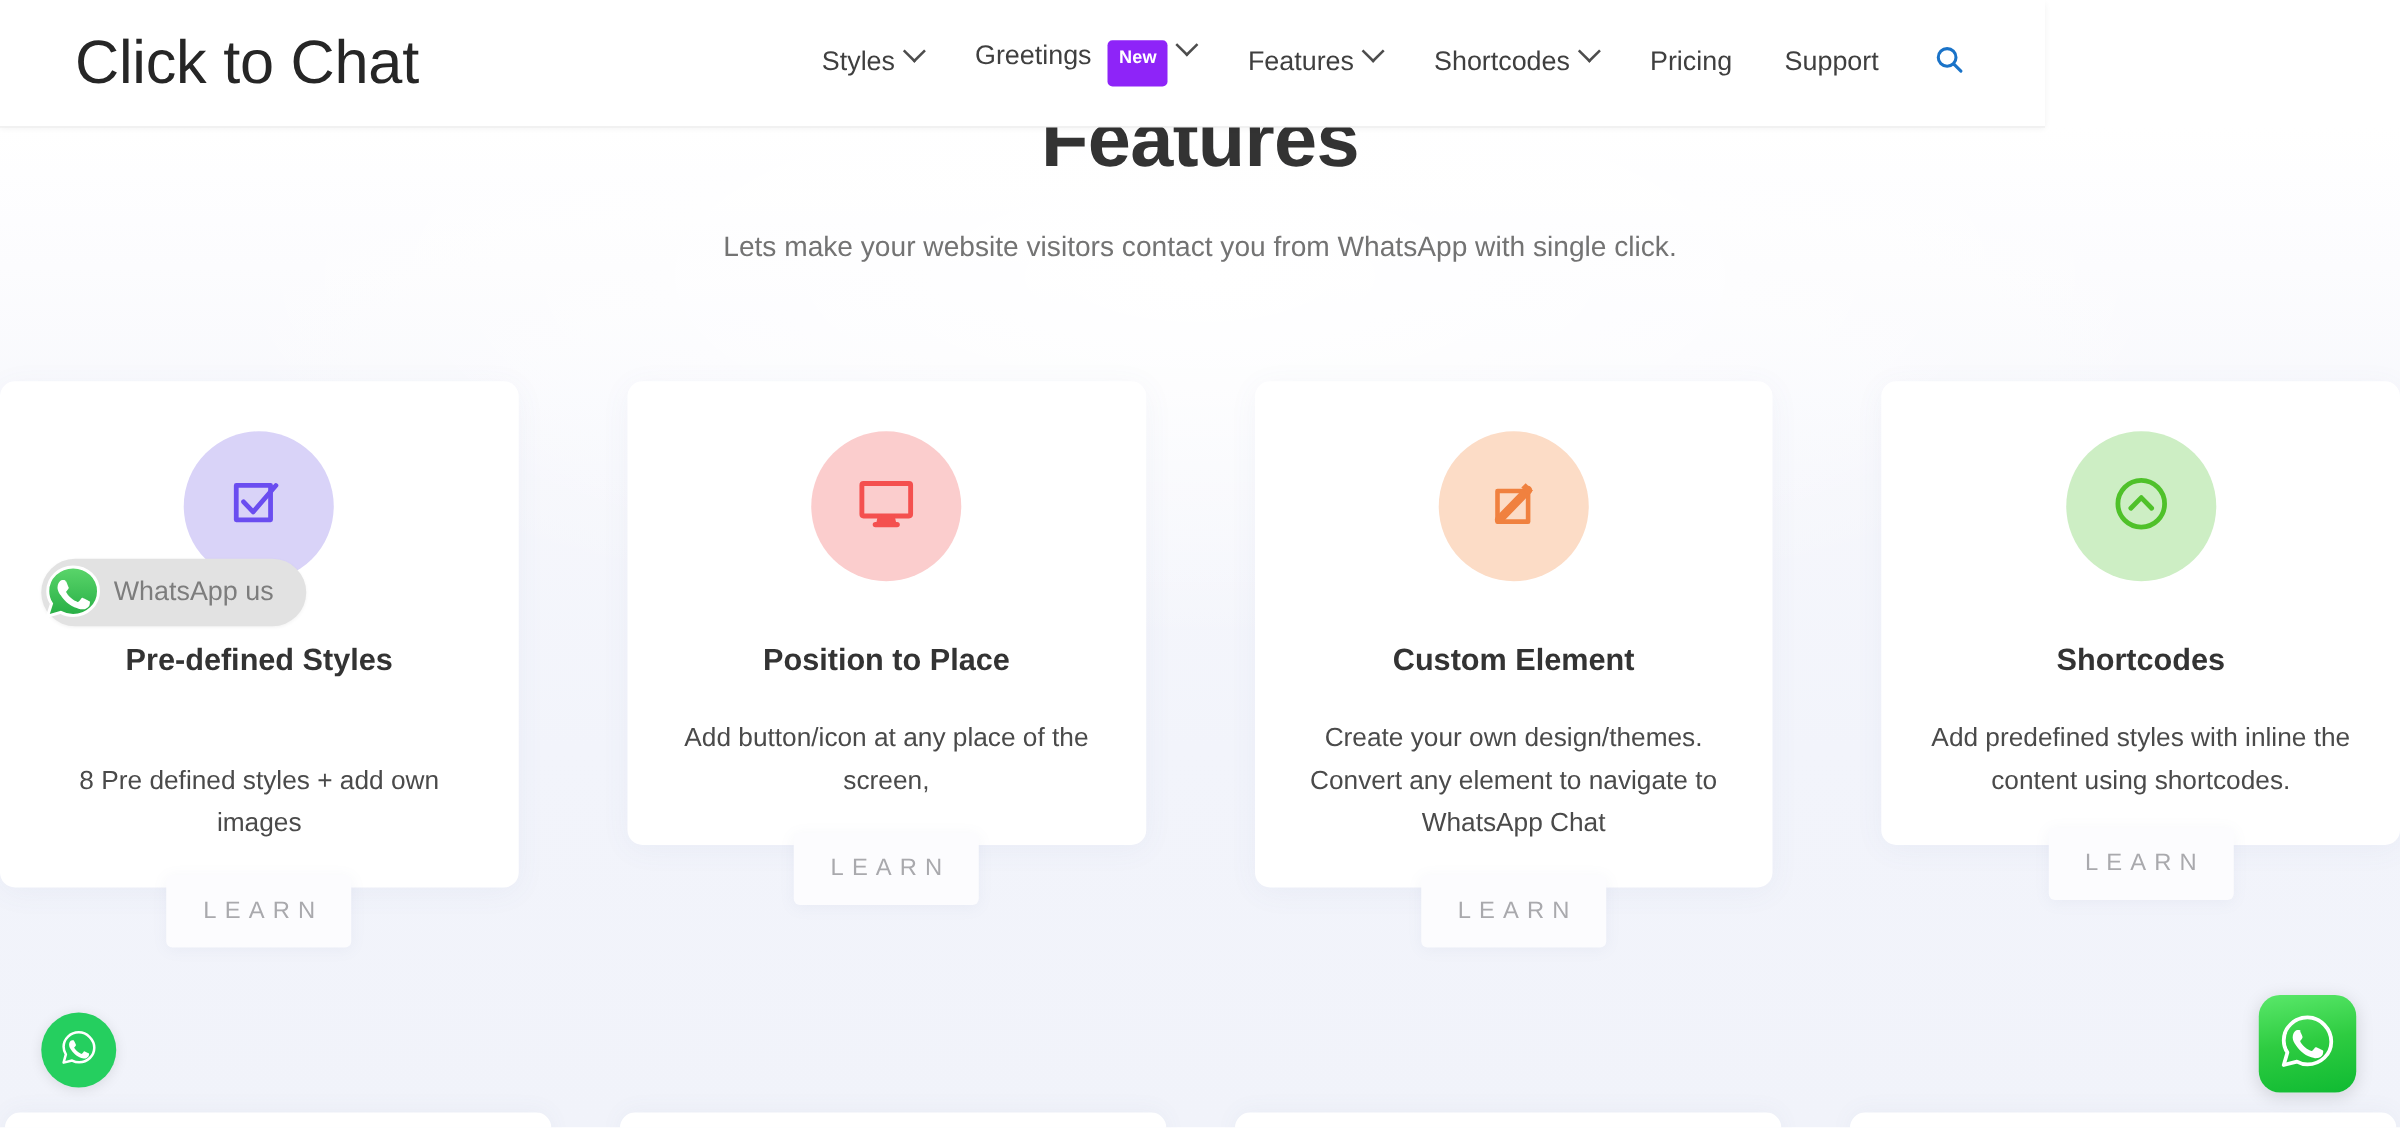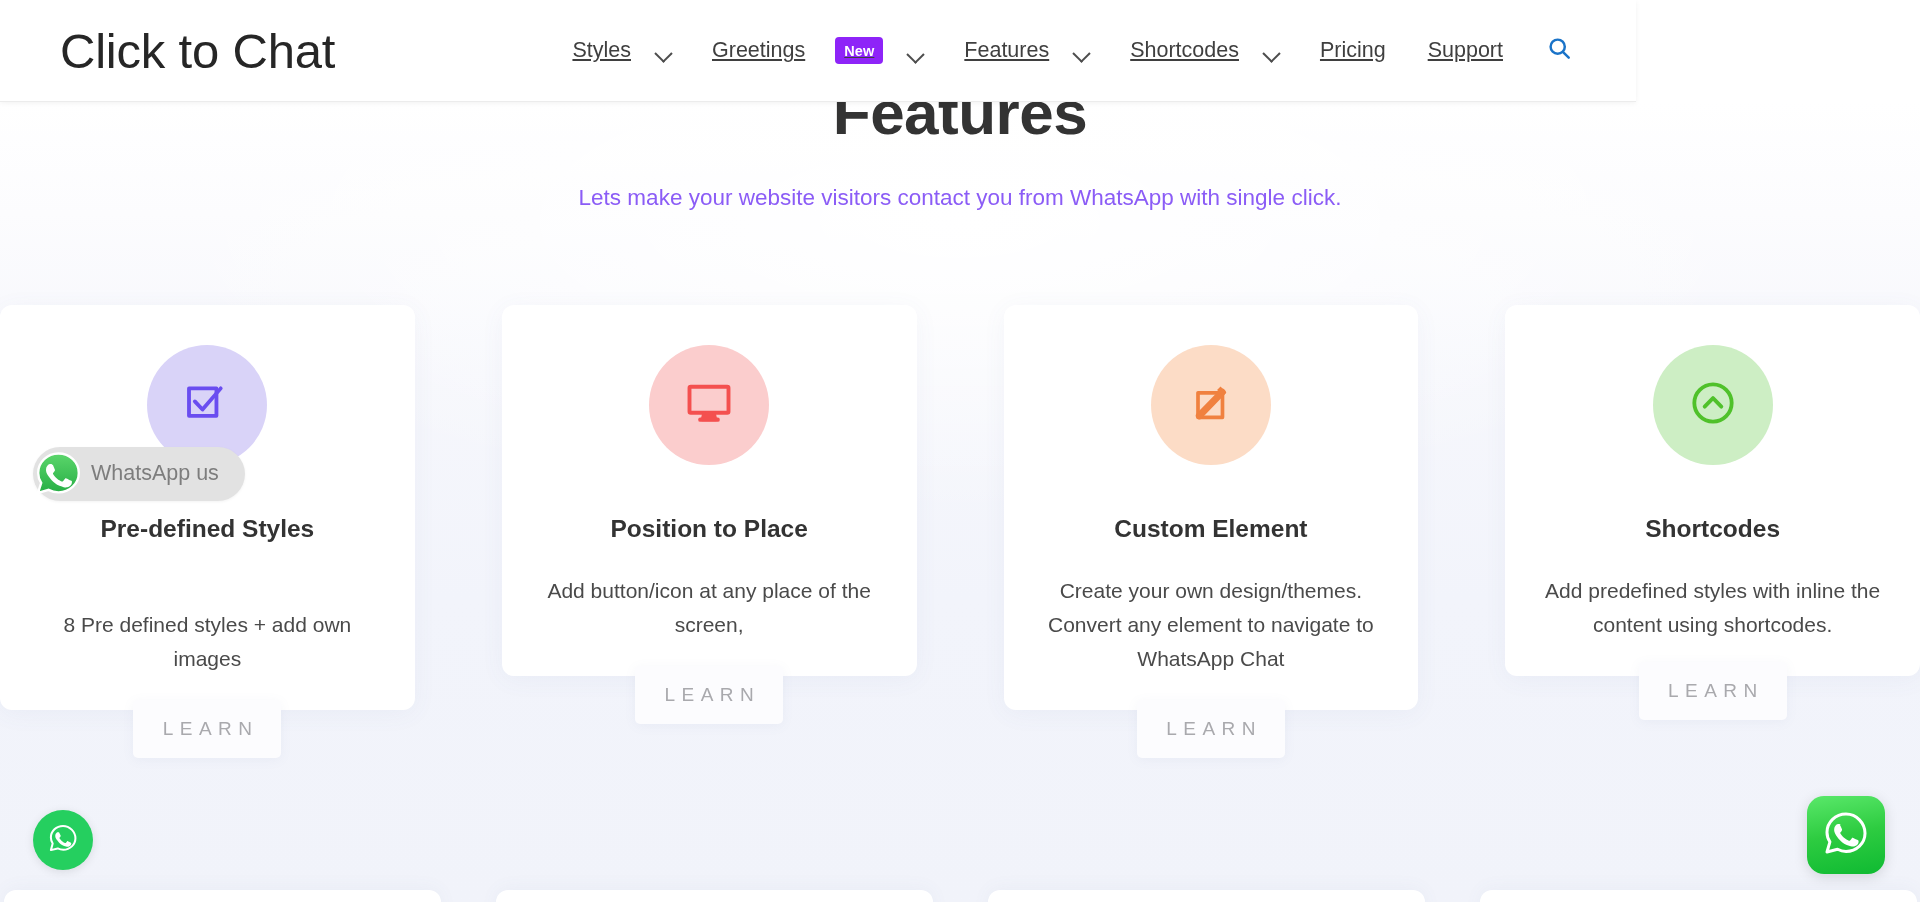--- a/index.html
+++ b/index.html
@@ -69,42 +69,41 @@
     right: 54px;
     top: 50%;
     transform: translateY(-50%);
     display: flex;
     align-items: center;
     gap: 0;
   }
 
   .nav-item {
     display: flex;
-    align-items: flex-end;
-    gap: 26px;
+    align-items: flex-start;
+    gap: 9px;
     padding: 8px 21px;
     font-size: 21.5px;
     font-weight: 400;
     color: #3f3f3f;
     white-space: nowrap;
     cursor: pointer;
     line-height: 1.2;
-    text-decoration: underline;
   }
 
   .nav-label { color: #3f3f3f; }
 
   .badge-new {
     display: inline-block;
     background: #8e24f8;
     color: #ffffff;
     font-size: 14.5px;
     font-weight: 700;
     line-height: 1;
-    padding: 7px 9px 6px;
+    padding: 7px 9px 16px;
     border-radius: 4px;
     margin-left: 4px;
     letter-spacing: 0.1px;
   }
 
   .chev {
     display: inline-block;
     width: 13px;
     height: 13px;
     border-right: 2.1px solid #4d4d4d;
@@ -138,21 +137,21 @@
     font-weight: 700;
     color: #333333;
     letter-spacing: -0.5px;
     line-height: 1.15;
   }
 
   .section-sub {
     margin-top: 33px;
     font-size: 22.5px;
     font-weight: 400;
-    color: #8b5cf6;
+    color: #737373;
     line-height: 1.5;
   }
 
   
   .cards-row {
     position: absolute;
     left: 0;
     top: 305px;
     width: 1920px;
     display: flex;

